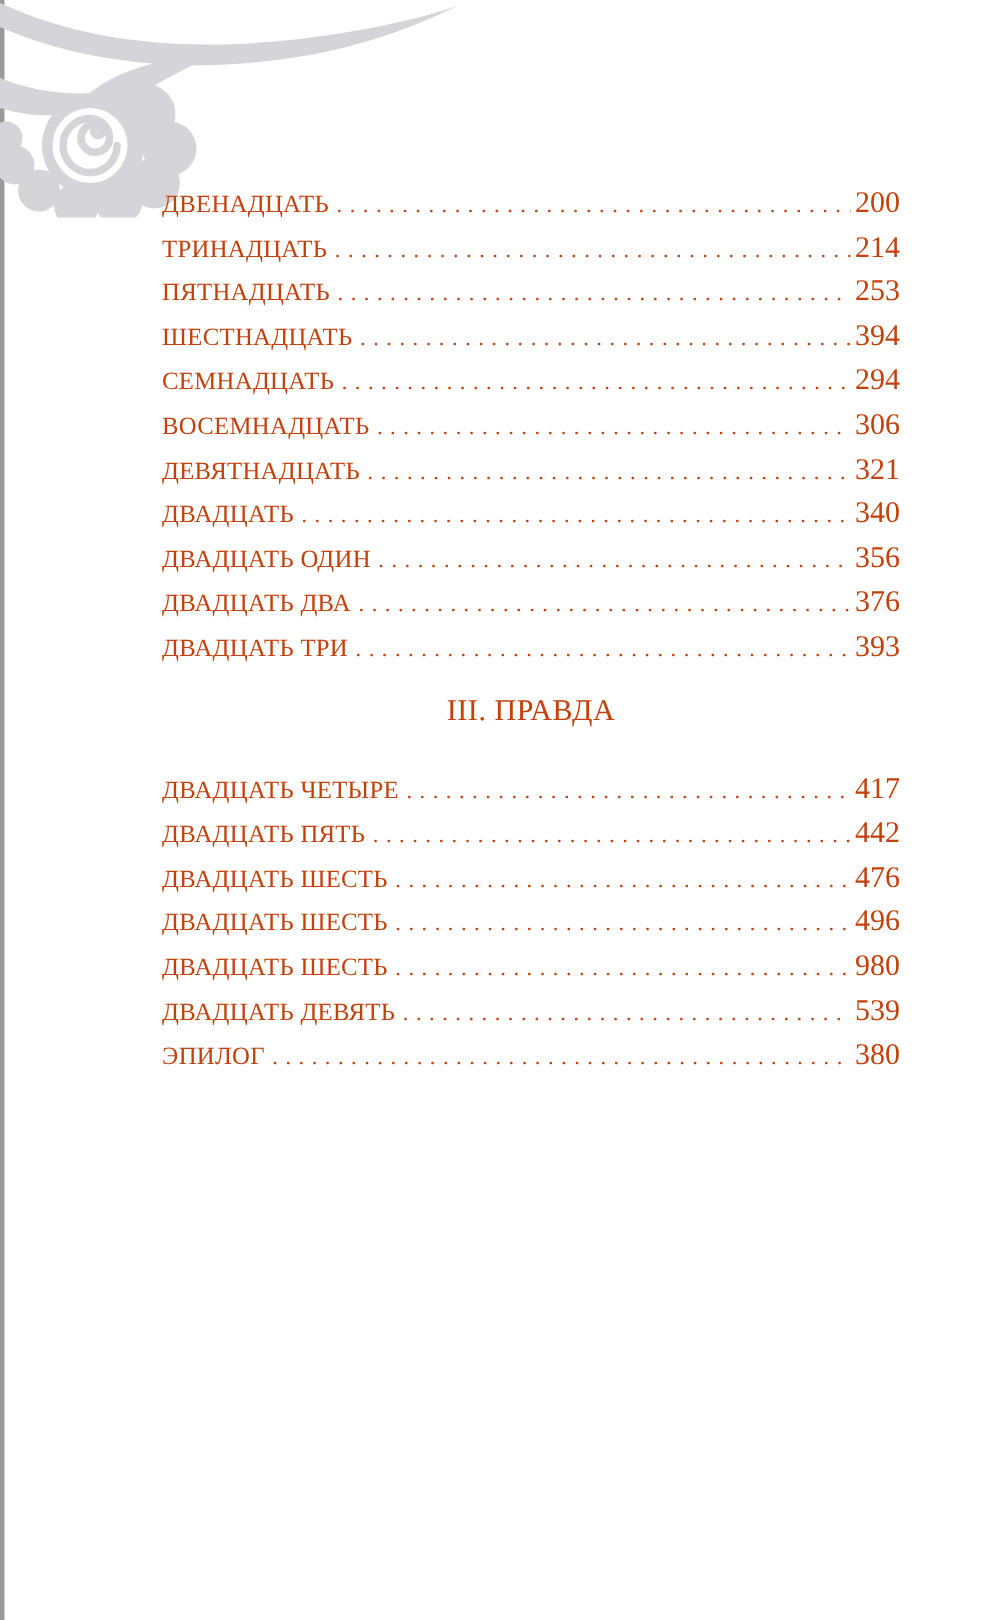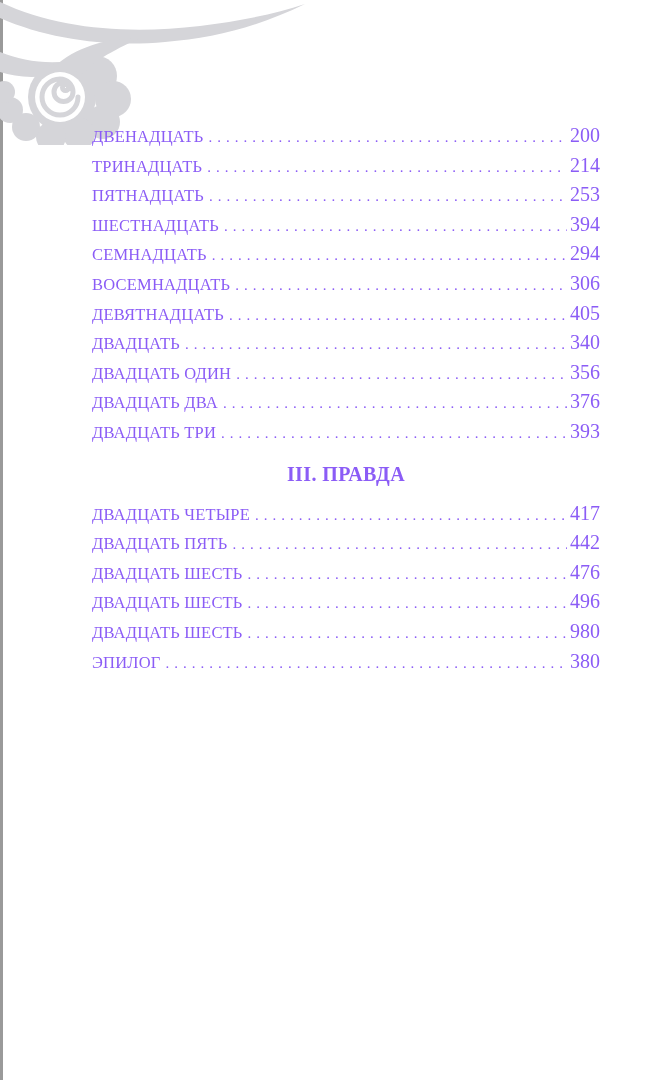--- a/index.html
+++ b/index.html
@@ -20,24 +20,24 @@
     width: 3px; height: 1080px;
     background: #9a9a9a;
   }
   .ornament {
     position: absolute;
     left: 0; top: 0;
     width: 310px; height: 145px;
   }
   .toc {
     position: absolute;
-    left: 92px;
+    left: 108px;
     right: 71px;
     top: 121px;
-    color: #8b5cf6;
+    color: #c2410c;
   }
   .toc-row {
     display: flex;
     align-items: baseline;
     height: 29.6px;
     line-height: 29.6px;
     cursor: default;
   }
   .toc-label {
     white-space: nowrap;
@@ -57,23 +57,23 @@
     content: "..................................................................................................";
   }
   .toc-page {
     white-space: nowrap;
     font-size: 20px;
     text-align: left;
   }
   .toc-heading {
     text-align: center;
     font-size: 20px;
-    font-weight: bold;
+    font-weight: normal;
     line-height: 26px;
-    margin: 14px 0 12px 0;
+    margin: 14px 0 25px 0;
     letter-spacing: 0.4px;
   }
 </style>
 </head>
 <body>
 
 <div class="page">
 
   <div class="edge-strip"></div>
 
@@ -141,21 +141,21 @@
 
   <div class="toc-row">
     <span class="toc-label">ВОСЕМНАДЦАТЬ</span>
     <span class="toc-dots"></span>
     <span class="toc-page">306</span>
   </div>
 
   <div class="toc-row">
     <span class="toc-label">ДЕВЯТНАДЦАТЬ</span>
     <span class="toc-dots"></span>
-    <span class="toc-page">405</span>
+    <span class="toc-page">321</span>
   </div>
 
   <div class="toc-row">
     <span class="toc-label">ДВАДЦАТЬ</span>
     <span class="toc-dots"></span>
     <span class="toc-page">340</span>
   </div>
 
   <div class="toc-row">
     <span class="toc-label">ДВАДЦАТЬ ОДИН</span>
@@ -203,20 +203,25 @@
     <span class="toc-dots"></span>
     <span class="toc-page">496</span>
   </div>
 
   <div class="toc-row">
     <span class="toc-label">ДВАДЦАТЬ ШЕСТЬ</span>
     <span class="toc-dots"></span>
     <span class="toc-page">980</span>
   </div>
 
+  <div class="toc-row">
+    <span class="toc-label">ДВАДЦАТЬ ДЕВЯТЬ</span>
+    <span class="toc-dots"></span>
+    <span class="toc-page">539</span>
+  </div>
 
   <div class="toc-row">
     <span class="toc-label">ЭПИЛОГ</span>
     <span class="toc-dots"></span>
     <span class="toc-page">380</span>
   </div>
 </div>
   </section>
 </div>
 

